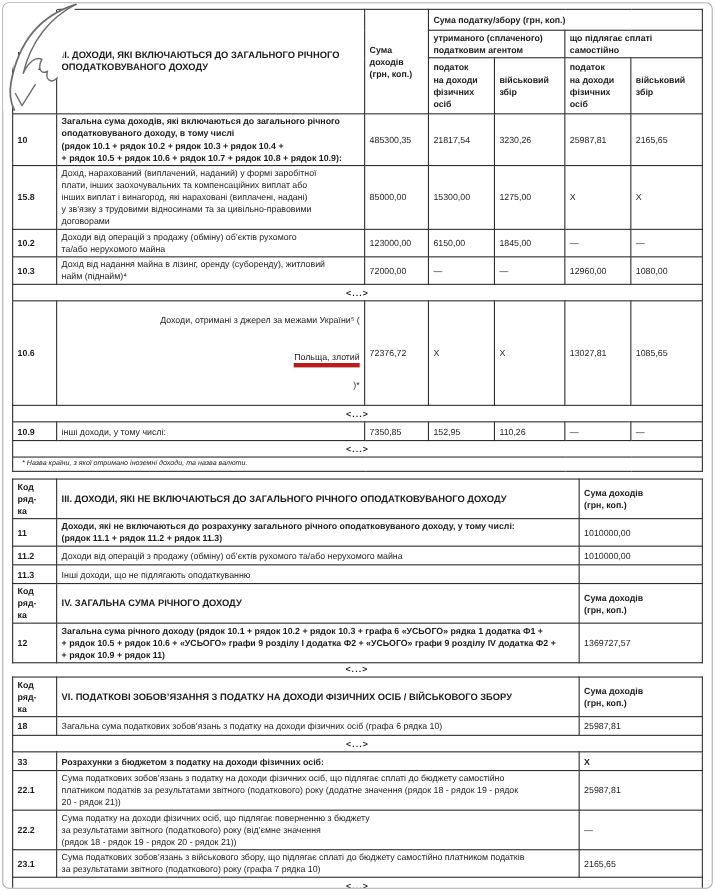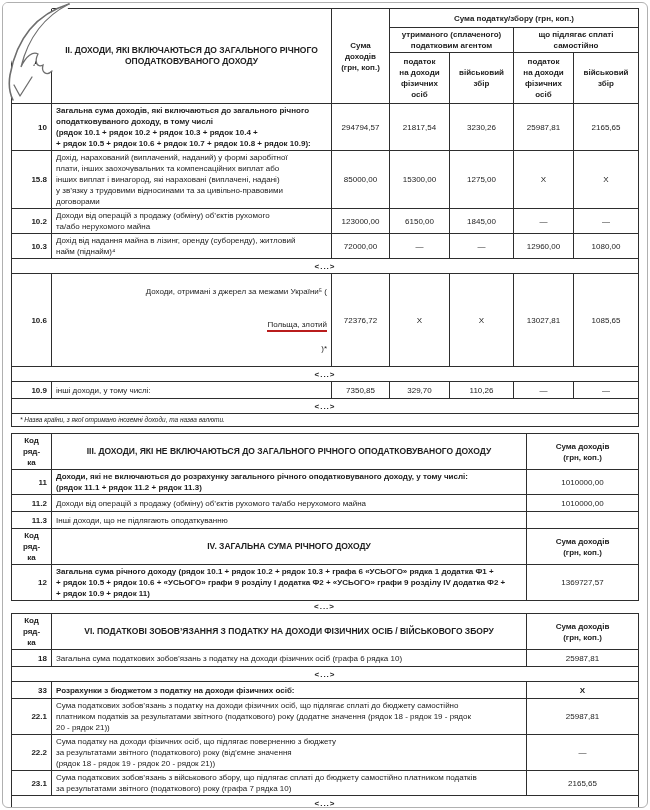--- a/index.html
+++ b/index.html
@@ -20,37 +20,37 @@
 
   table { border-collapse:collapse; table-layout:fixed; width:627px; }
   table.blk { border:1.5px solid #2e2e2e; }
   td {
     border:1px solid #2e2e2e;
     padding:1px 4px;
     vertical-align:middle;
     white-space:pre-line;
     word-wrap:break-word;
   }
-  .c  { text-align:center; }
+  .c  { }
   .b  { font-weight:bold; }
   .ttl{ font-size:8.5px; }
-  .code { text-align:right; font-weight:bold; }
+  .code { text-align:left; font-weight:bold; }
   .sep  { text-align:center; height:12px; font-weight:bold; letter-spacing:1px; }
   .fn   { font-style:italic; font-size:6.5px; padding:2px 4px 2px 8px; line-height:8px; }
   .h15  { height:14px; }
   .hd1 td { height:16px; }
   .hd2 td { height:19px; }
   .hd3 td { height:48px; }
   .gap  { height:6px; }
   .blocksep { width:627px; text-align:center; font-weight:bold; height:12px; line-height:12px; letter-spacing:1px; }
 
   
   .fl { display:flex; align-items:flex-end;flex-direction:column; }
   .fl .line { flex:1 1 auto; border-bottom:1px solid #2e2e2e; height:10px; margin:0 1px; }
-  .fl .on-line { border-bottom:2px solid #b91c1c; }
+  .fl .on-line { border-bottom:4px solid #b91c1c; }
 
   .curl { position:absolute; left:-2px; top:-2px; z-index:5; }
 </style>
 </head>
 <body>
 
 <div class="page">
 
   <svg class="curl" width="80" height="102" viewBox="0 0 80 102" aria-hidden="true">
     <path d="M0,0 L68,0 C34,12 14,34 8,74 L4,100 L0,100 Z" fill="#ffffff" stroke="none"></path>
@@ -102,21 +102,21 @@
           <td class="c b">військовий
 збір</td>
         </tr>
 
         <tr>
           <td class="code">10</td>
           <td class="b">Загальна сума доходів, які включаються до загального річного
 оподатковуваного доходу, в тому числі
 (рядок 10.1 + рядок 10.2 + рядок 10.3 + рядок 10.4 +
 + рядок 10.5 + рядок 10.6 + рядок 10.7 + рядок 10.8 + рядок 10.9):</td>
-          <td class="c">294794,57</td>
+          <td class="c">485300,35</td>
           <td class="c">21817,54</td>
           <td class="c">3230,26</td>
           <td class="c">25987,81</td>
           <td class="c">2165,65</td>
         </tr>
         <tr>
           <td class="code">15.8</td>
           <td>Дохід, нарахований (виплачений, наданий) у формі заробітної
 плати, інших заохочувальних та компенсаційних виплат або
 інших виплат і винагород, які нараховані (виплачені, надані)
@@ -167,21 +167,21 @@
           <td class="c">13027,81</td>
           <td class="c">1085,65</td>
         </tr>
         <tr>
           <td colspan="7" class="sep">&lt;...&gt;</td>
         </tr>
         <tr>
           <td class="code h15">10.9</td>
           <td>інші доходи, у тому числі:</td>
           <td class="c">7350,85</td>
-          <td class="c">329,70</td>
+          <td class="c">152,95</td>
           <td class="c">110,26</td>
           <td class="c">—</td>
           <td class="c">—</td>
         </tr>
         <tr>
           <td colspan="7" class="sep">&lt;...&gt;</td>
         </tr>
         <tr>
           <td colspan="7" class="fn">* Назва країни, з якої отримано іноземні доходи, та назва валюти.</td>
         </tr>

